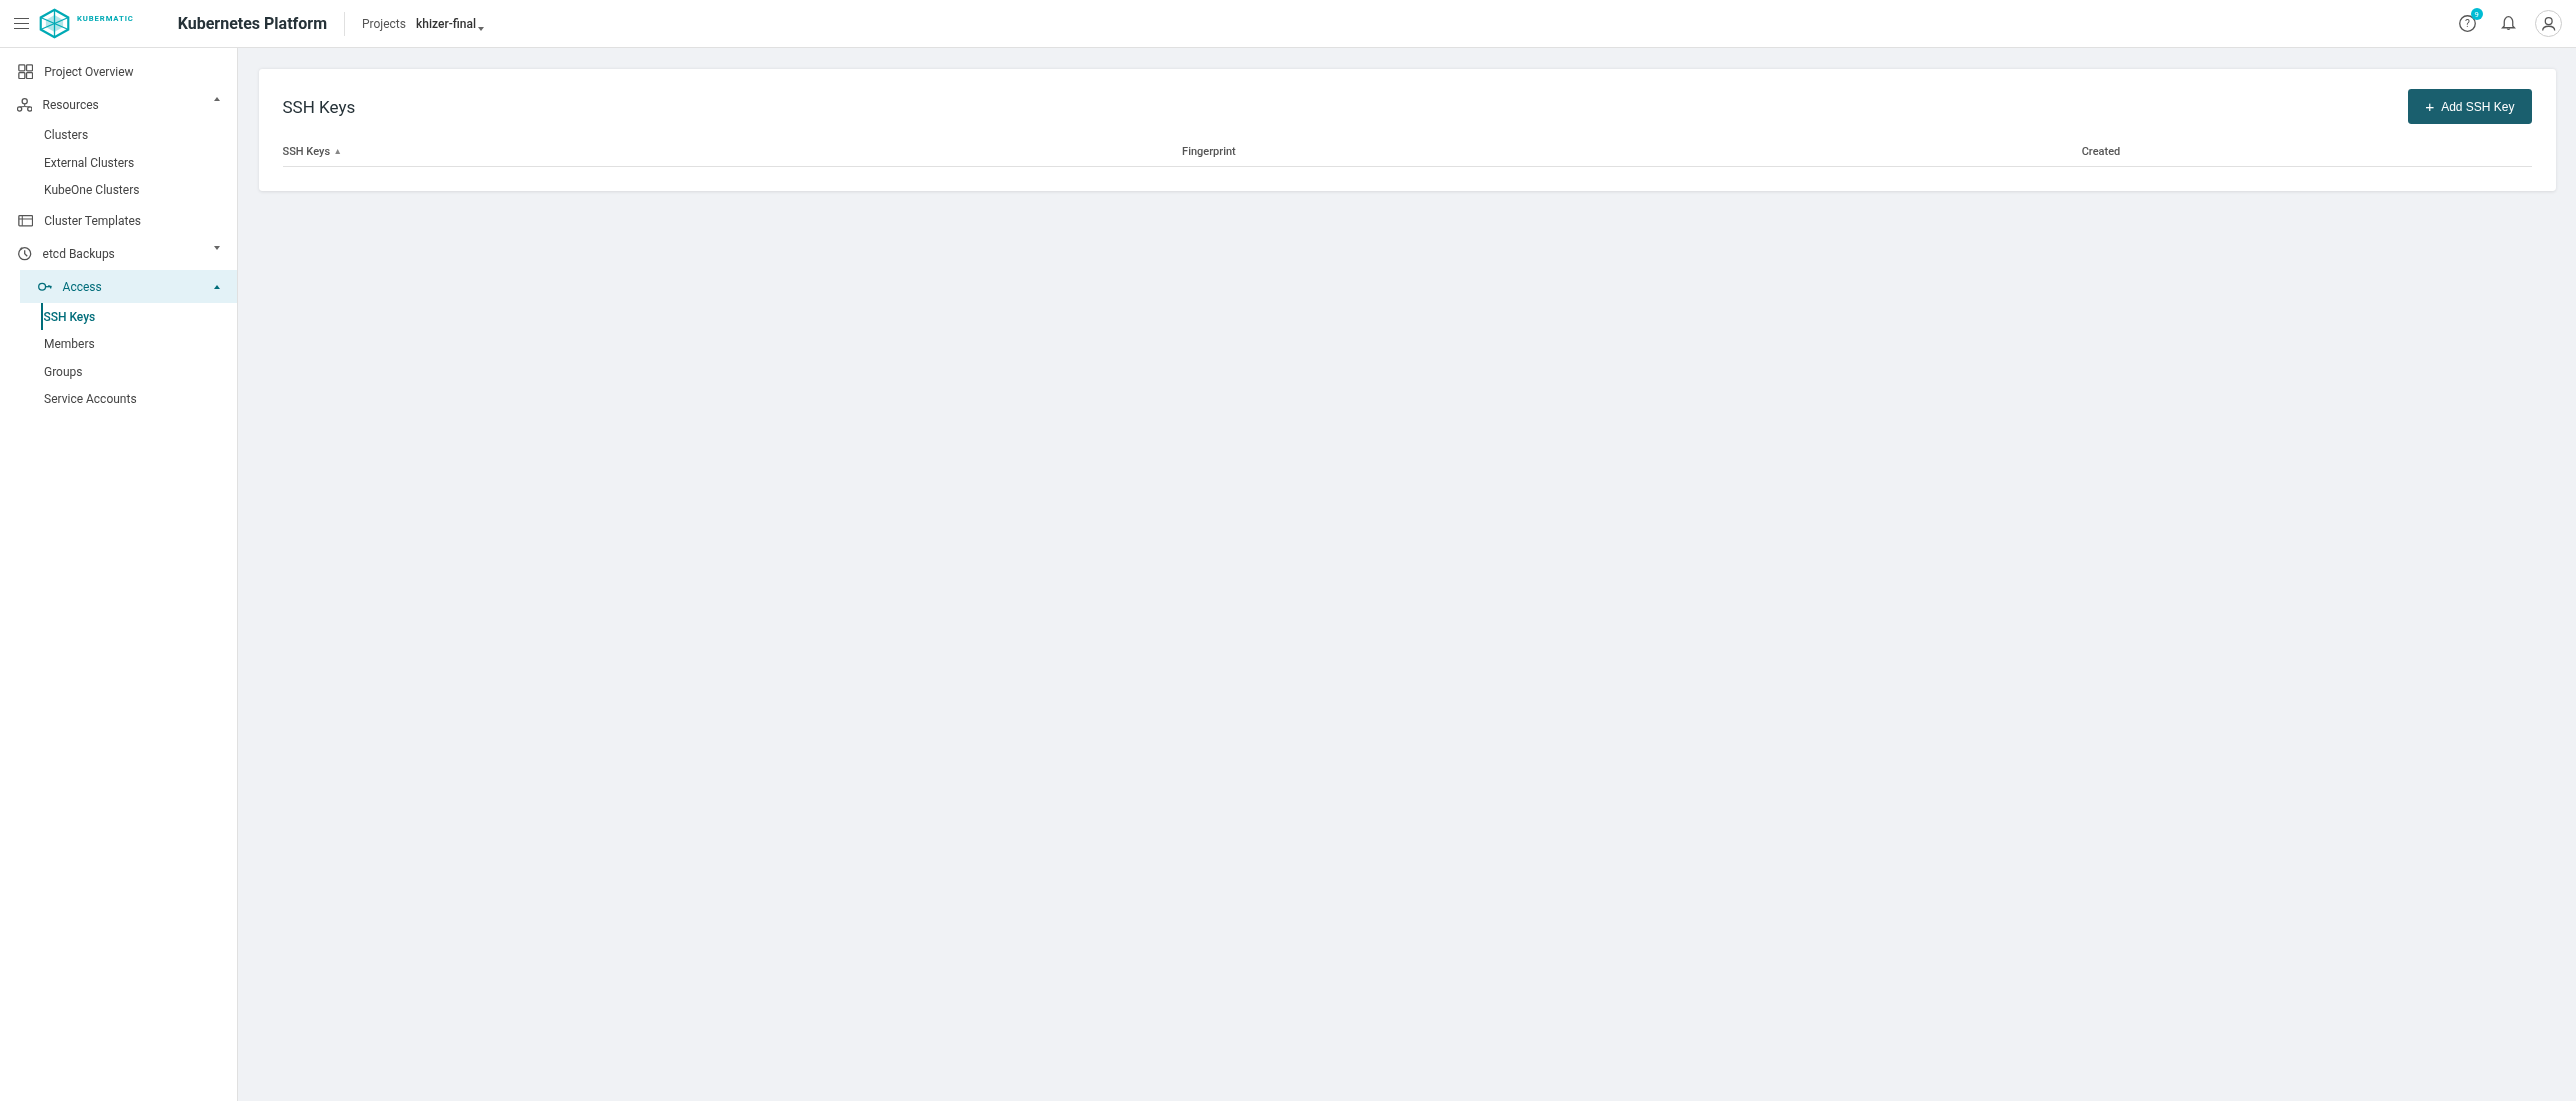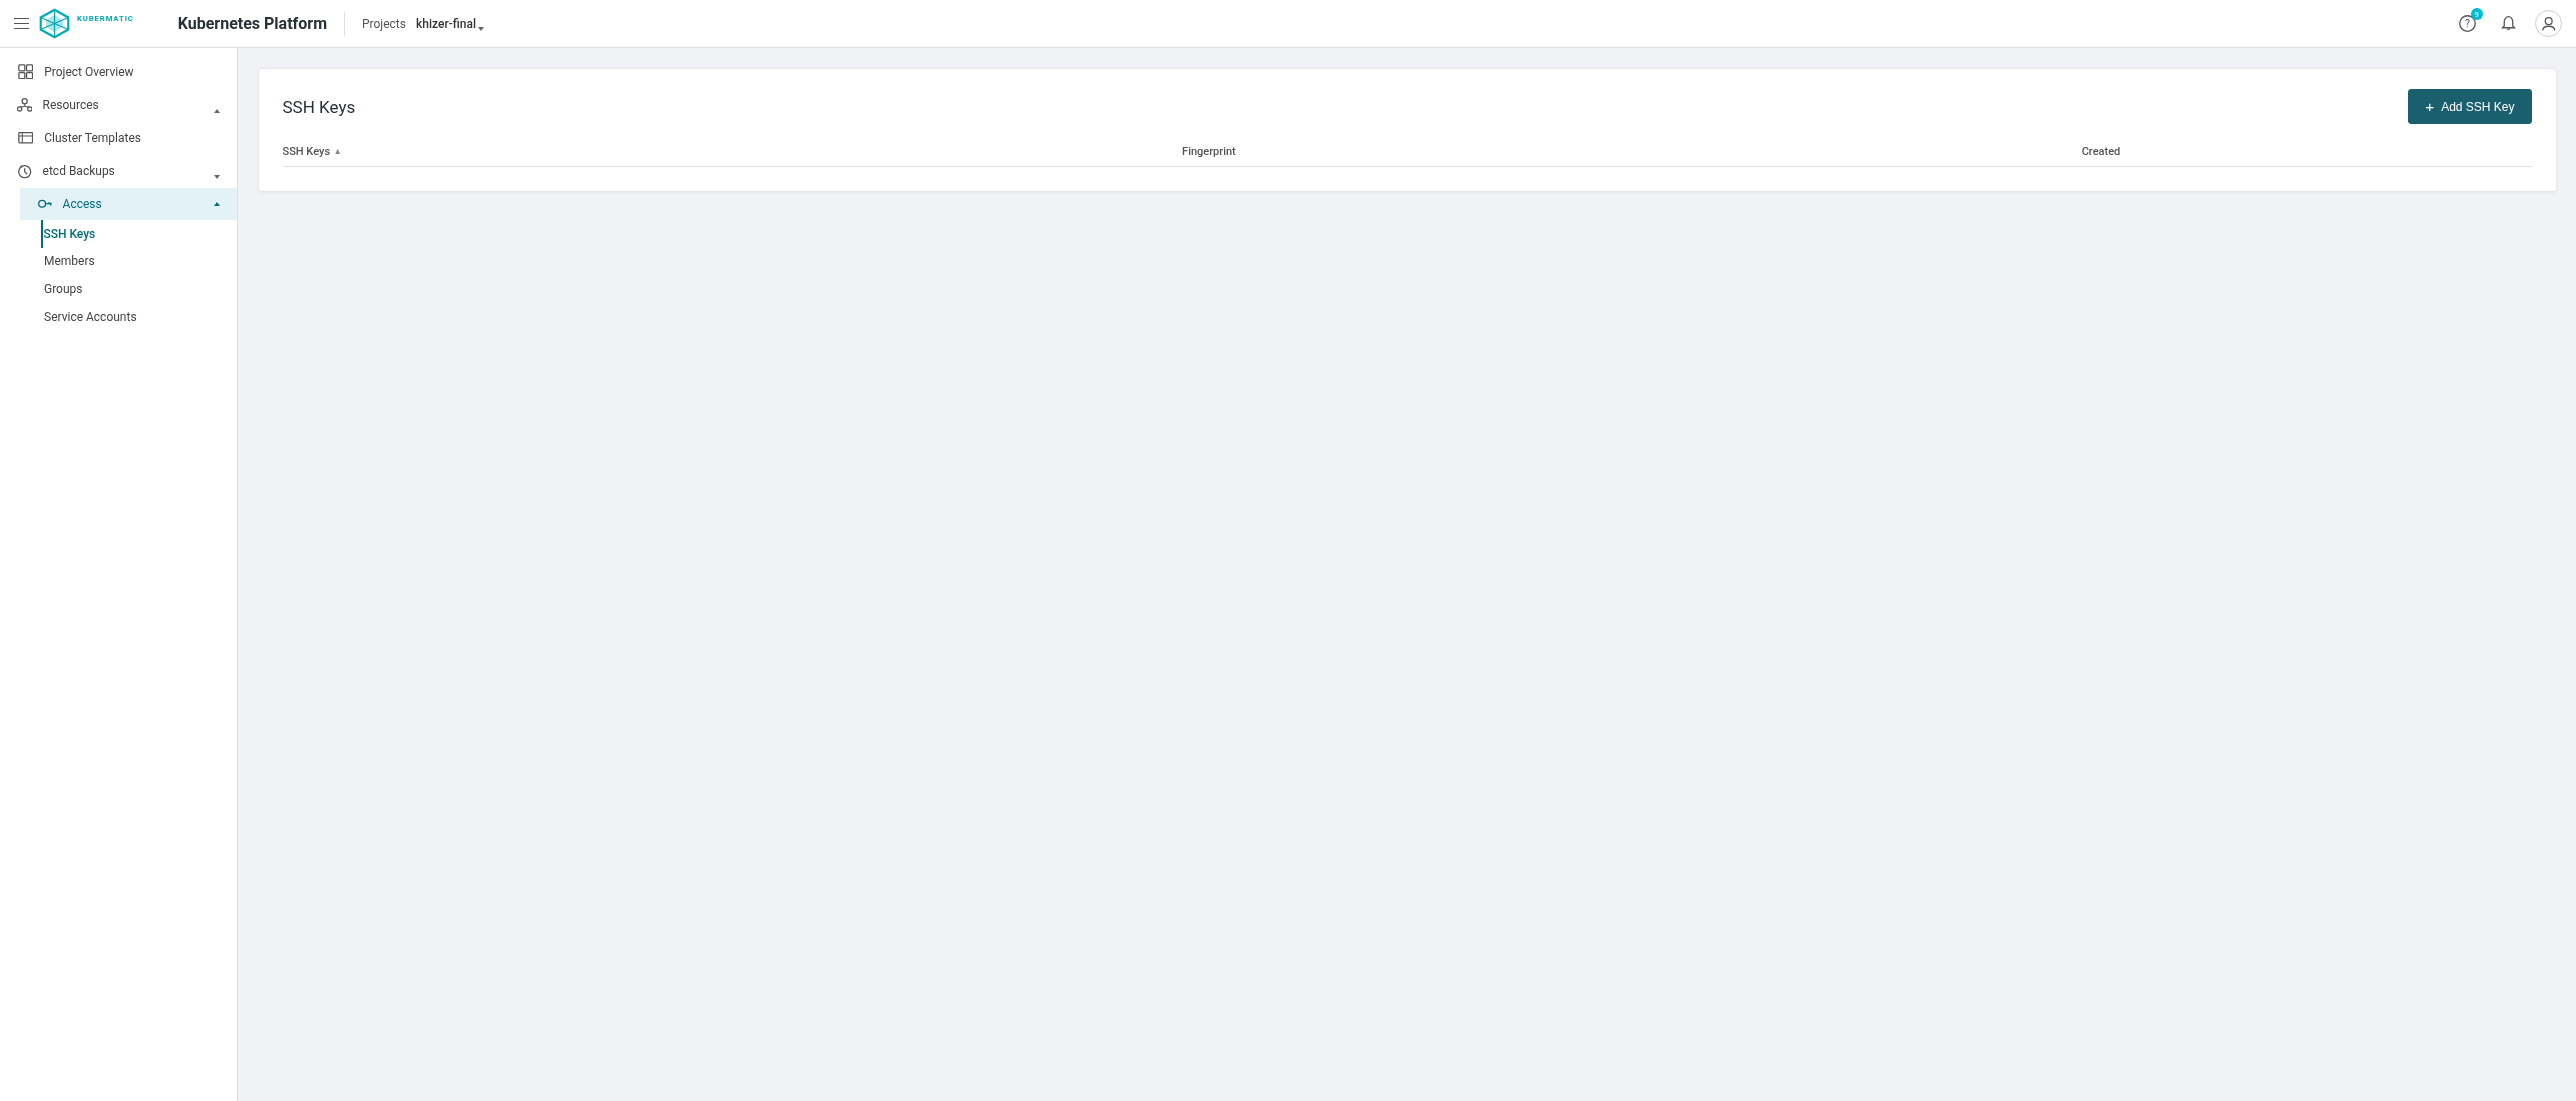--- a/index.html
+++ b/index.html
@@ -42,21 +42,21 @@
       display: flex; flex-direction: column; overflow-y: auto; padding: 6.8px 0;
       flex-shrink: 0;
     }
     .sidebar-item {
       display: flex; align-items: center; gap: 10.2px;
       padding: 8.5px 17px; cursor: pointer; color: #444; font-size: 12px;
       transition: background 0.15s;
     }
     .sidebar-item .icon { width: 17px; height: 17px; display: flex; align-items: center; justify-content: center; flex-shrink: 0; }
     .sidebar-group-header {
-      display: flex; align-items: flex-end; justify-content: space-between;
+      display: flex; align-items: flex-start; justify-content: space-between;
       padding: 8.5px 17px; cursor: pointer; color: #444; font-size: 12px;
     }
     .sidebar-group-left { display: flex; align-items: center; gap: 10.2px; }
     .chevron-up { width: 0; height: 0; border-left: 3.4px solid transparent; border-right: 3.4px solid transparent; border-bottom: 4.3px solid #666; }
     .chevron-down-sm { width: 0; height: 0; border-left: 3.4px solid transparent; border-right: 3.4px solid transparent; border-top: 4.3px solid #666; }
     .sidebar-sub { padding-left: 44px; }
     .sidebar-sub-item {
       padding: 6.8px 17px 6.8px 0; cursor: pointer; color: #444; font-size: 12px;
       display: flex; align-items: center;
     }
@@ -194,20 +194,31 @@
             <line x1="9" y1="8" x2="9" y2="11" stroke="#555" stroke-width="1.2"></line>
             <line x1="9" y1="11" x2="3" y2="11.7" stroke="#555" stroke-width="1.2"></line>
             <line x1="9" y1="11" x2="15" y2="11.7" stroke="#555" stroke-width="1.2"></line>
           </svg>
         </div>
         <span>Resources</span>
       </div>
       <div class="chevron-up"></div>
     </div>
 
+    <div class="sidebar-sub">
+      <div class="sidebar-sub-item">
+        <span>Clusters</span>
+      </div>
+      <div class="sidebar-sub-item">
+        <span>External Clusters</span>
+      </div>
+      <div class="sidebar-sub-item">
+        <span>KubeOne Clusters</span>
+      </div>
+    </div>
 
     <div class="sidebar-item">
       <div class="icon">
         <svg width="15.4" height="15.4" viewBox="0 0 18 18">
           <rect x="1" y="3" width="16" height="12" rx="1" fill="none" stroke="#555" stroke-width="1.5"></rect>
           <line x1="1" y1="7" x2="17" y2="7" stroke="#555" stroke-width="1.2"></line>
           <line x1="5" y1="3" x2="5" y2="15" stroke="#555" stroke-width="1.2"></line>
         </svg>
       </div>
       <span class="sidebar-label">Cluster Templates</span>

